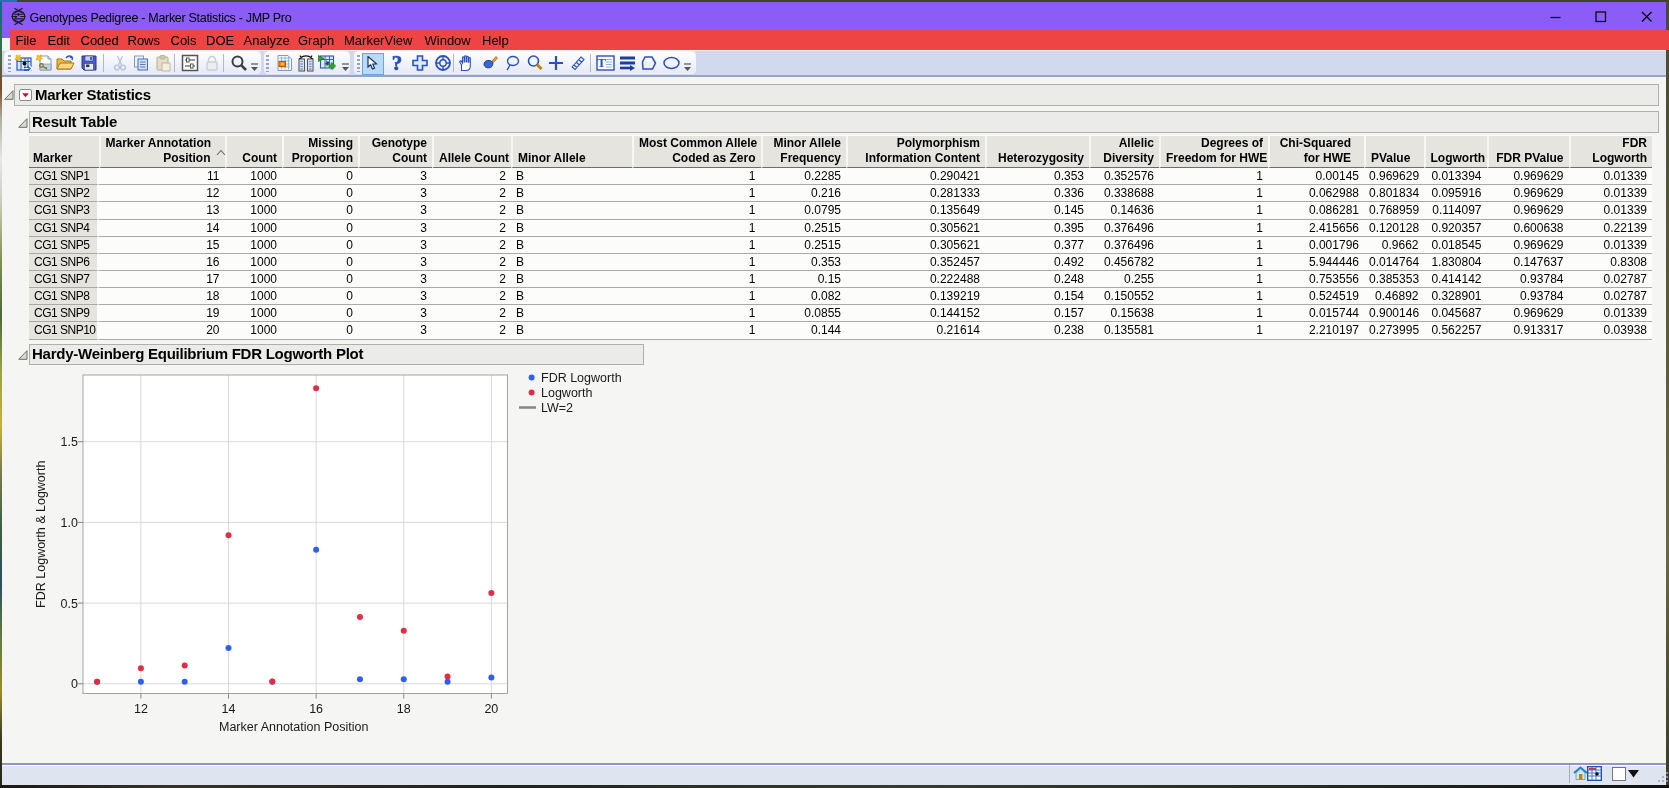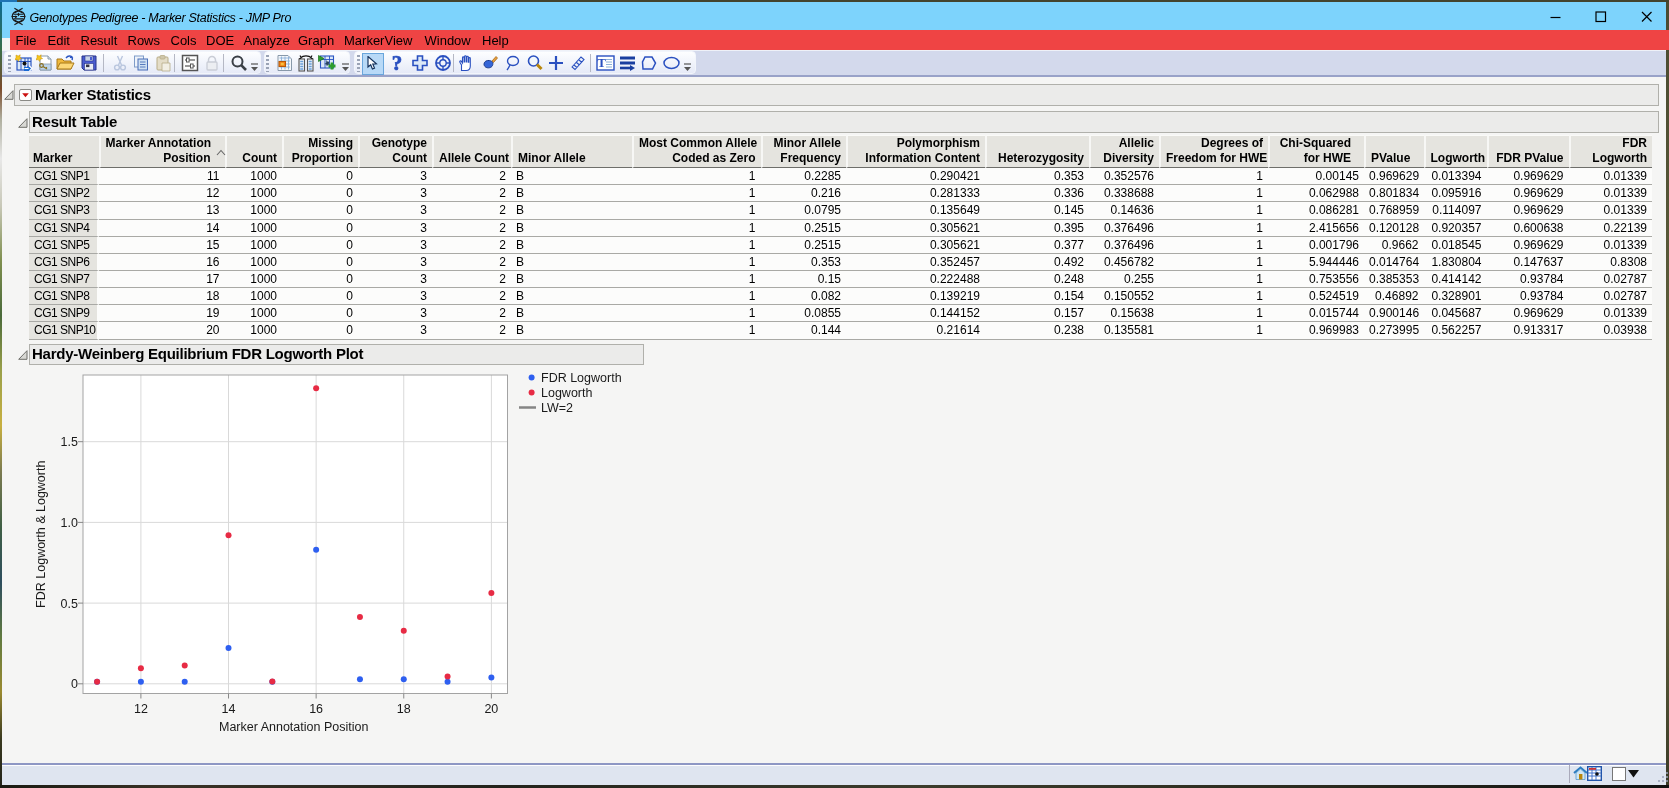--- a/index.html
+++ b/index.html
@@ -7,21 +7,21 @@
        font-family:"Liberation Sans",sans-serif;background:#f5f5f4;}
   .abs{position:absolute;}
   
   #topedge{left:0;top:0;width:1669px;height:2px;background:#43432d;}
   #topedge-blue{left:0;top:0;width:17px;height:2px;background:#1f74b4;}
   #leftedge{left:0;top:2px;width:2px;height:784px;
     background:linear-gradient(180deg,#0b6a93 0%,#3a6f4a 6%,#7a4a2a 11%,#b0b0a0 15%,#e8e8e8 20%,#c8c8b8 26%,#7f8f4f 33%,#4a6a3a 40%,#9aa04a 47%,#c8b040 54%,#7a7a50 60%,#3f5f45 67%,#2e4e5e 74%,#607a40 81%,#9a8a30 88%,#3a3a20 94%,#23231a 100%);}
   #rightedge{left:1666px;top:2px;width:3px;height:784px;
     background:linear-gradient(180deg,#4a4a30 0%,#5a5a38 40%,#6a6a40 70%,#3a3a26 100%);}
   #bottomedge{left:0;top:785px;width:1669px;height:3px;background:linear-gradient(90deg,#1a1a12 0%,#3a3226 10%,#23231c 30%,#3c3c2c 55%,#2a2a1e 80%,#111 100%);}
-  #titlebar{left:2px;top:2px;width:1664px;height:36px;background:#7dd3fc;font-style:italic;}
+  #titlebar{left:2px;top:2px;width:1664px;height:36px;background:#8b5cf6;}
   #title-text{left:27.5px;top:8.5px;font-size:12.5px;letter-spacing:-0.3px;color:#000;}
   #menubar{left:10px;top:30px;width:1664px;height:20px;background:#ef4444;}
   .mi{position:absolute;top:3px;font-size:13px;color:#000;}
   #toolbar{left:2px;top:50px;width:1664px;height:24px;
     background:#d3d9ec;border-top:1px solid #eef1f8;
     border-bottom:2px solid #99a2c8;}
   .tpanel{position:absolute;top:1px;height:21px;background:linear-gradient(180deg,#fdfeff 0%,#f0f3fb 55%,#e6eaf7 100%);border:1px solid #f2f5fb;border-radius:4px;}
   .tsep{position:absolute;top:4px;width:1px;height:18px;background:#b5b8c4;}
   .grip{position:absolute;top:5px;width:3px;height:17px;
     background-image:repeating-linear-gradient(180deg,#9aa3b5 0px,#9aa3b5 2px,transparent 2px,transparent 4px);}
@@ -76,21 +76,21 @@
       <rect x="1" y="1" width="9.5" height="9.5" stroke="#000" stroke-width="1.2" fill="none"></rect>
     </svg>
   <svg class="abs" style="left:1639px;top:9px" width="12" height="12">
       <path d="M1 1 L10.5 10.5 M10.5 1 L1 10.5" stroke="#000" stroke-width="1.2" fill="none"></path>
     </svg>
 </div>
 
 <div class="abs" id="menubar">
   <span class="mi" style="left:5.5px">File</span>
   <span class="mi" style="left:37.5px">Edit</span>
-  <span class="mi" style="left:70.5px">Result</span>
+  <span class="mi" style="left:70.5px">Coded</span>
   <span class="mi" style="left:117.5px">Rows</span>
   <span class="mi" style="left:160.5px">Cols</span>
   <span class="mi" style="left:196.0px">DOE</span>
   <span class="mi" style="left:233.5px">Analyze</span>
   <span class="mi" style="left:288.0px">Graph</span>
   <span class="mi" style="left:334.0px">Marker</span>
   <span class="mi" style="left:374.5px">View</span>
   <span class="mi" style="left:414.5px">Window</span>
   <span class="mi" style="left:472.0px">Help</span>
 </div>
@@ -510,21 +510,21 @@
           <td class="num">0</td>
           <td class="num">3</td>
           <td class="num">2</td>
           <td class="lft">B</td>
           <td class="num">1</td>
           <td class="num">0.144</td>
           <td class="num">0.21614</td>
           <td class="num">0.238</td>
           <td class="num">0.135581</td>
           <td class="num">1</td>
-          <td class="num">0.969983</td>
+          <td class="num">2.210197</td>
           <td class="num">0.273995</td>
           <td class="num">0.562257</td>
           <td class="num">0.913317</td>
           <td class="num">0.03938</td>
         </tr>
       </tbody>
 </table>
 <svg class="abs" style="left:187px;top:14px" width="10" height="8">
       <path d="M1 6 L5 1.5 L9 6" stroke="#666" stroke-width="1.1" fill="none"></path>
     </svg>

